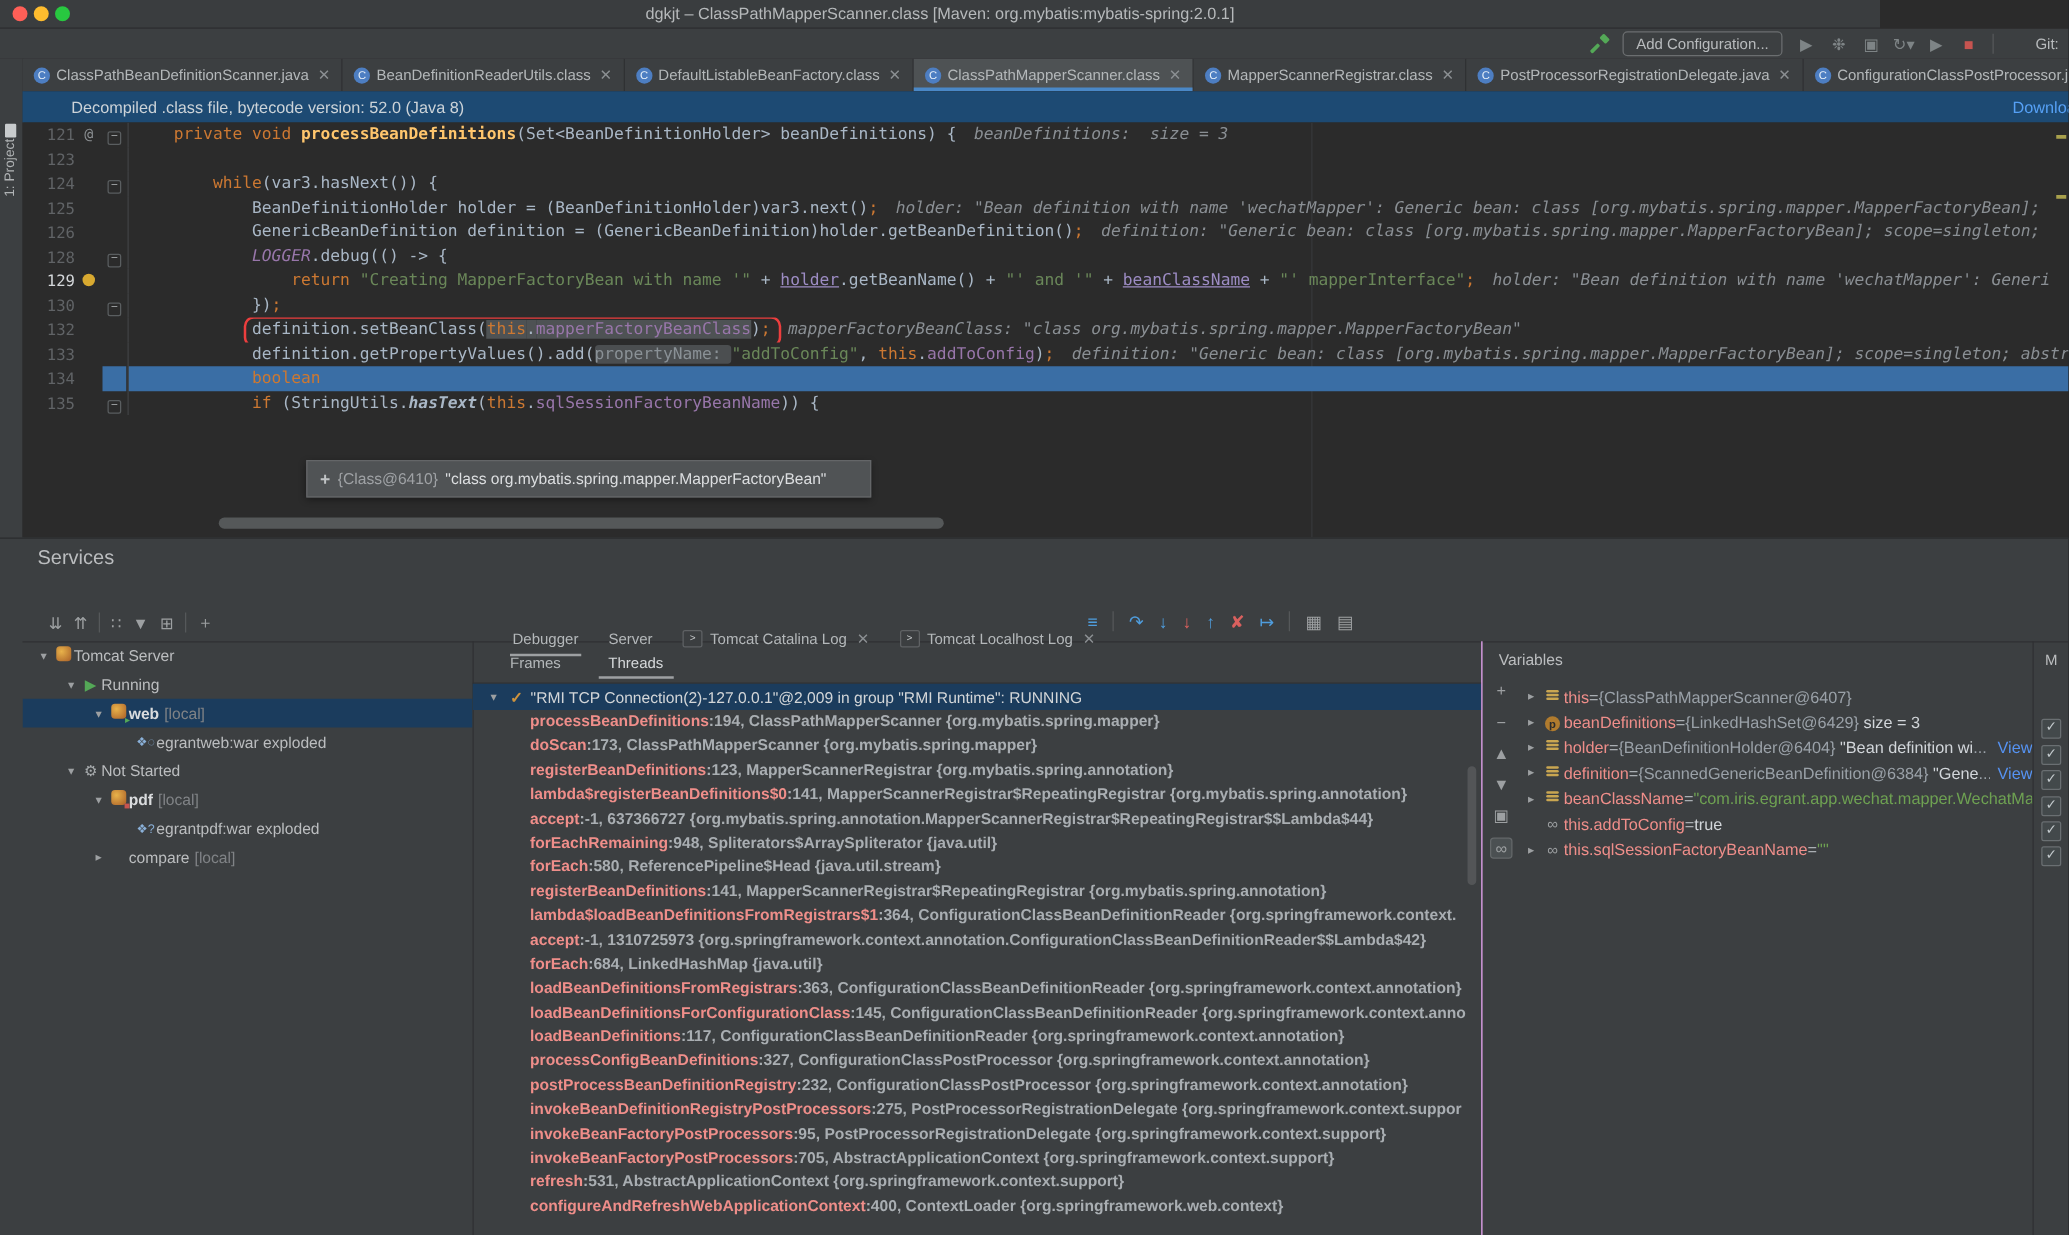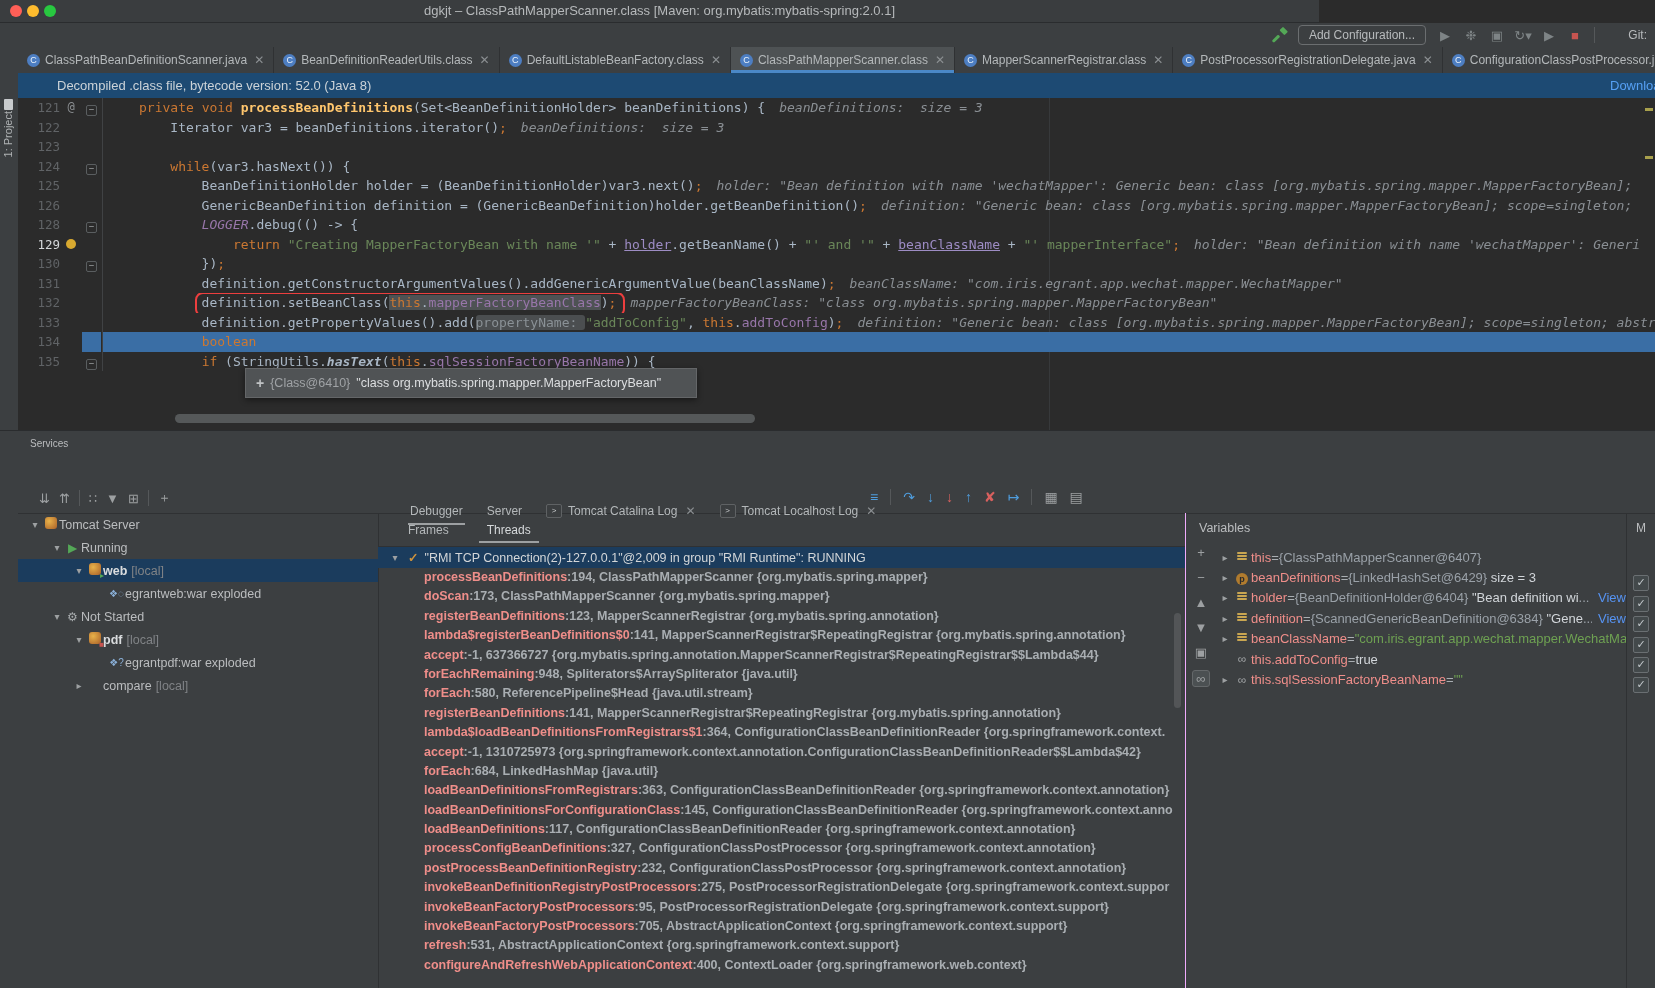--- a/index.html
+++ b/index.html
@@ -1,20 +1,20 @@
 <!DOCTYPE html>
 <html><head>
 <meta charset="utf-8">
 <style>
   html,body{margin:0;padding:0;background:#202224;}
   #win{position:relative;width:1655px;height:988px;background:#2b2b2b;overflow:hidden;
        font-family:"Liberation Sans",sans-serif;color:#bbbdbf;font-size:12px;}
   .abs{position:absolute;}
   
-  .titlebar{left:0;top:0;width:1319px;height:22px;background:#3a3d3f;border-bottom:1px solid #2a2c2e;}
+  .titlebar{left:0;top:0;width:1504px;height:22px;background:#3a3d3f;border-bottom:1px solid #2a2c2e;}
   .tl{position:absolute;top:5px;width:12px;height:12px;border-radius:50%;}
   .titletext{position:absolute;top:3px;width:100%;text-align:center;color:#b6b9bb;font-size:13px;}
   
   .toolbar{left:0;top:23px;width:1655px;height:24px;background:#3c3f41;}
   .tb-right{position:absolute;right:60px;top:0;height:24px;display:flex;align-items:center;gap:10px;}
   .addcfg{border:1px solid #6b6e70;border-radius:4px;color:#b8bbbd;padding:2px 10px;font-size:12px;background:transparent;}
   .tbicon{font-size:13px;width:18px;text-align:center;}
   .gitlabel{color:#b8bbbd;position:absolute;right:8px;top:5px;text-align:right;}
   .tbsep{width:1px;height:16px;background:#55585a;}
   
@@ -64,21 +64,21 @@
                border:1px solid #646668;box-shadow:0 2px 6px rgba(0,0,0,.45);z-index:5;
                display:flex;align-items:center;gap:6px;padding-left:10px;box-sizing:border-box;
                font-family:"Liberation Sans",sans-serif;font-size:12.5px;}
   .tt-plus{color:#c0c3c5;font-weight:bold;font-size:14px;}
   .tt-ref{color:#9fa2a5;} .tt-val{color:#dcdee0;}
   .hscroll{position:absolute;left:157px;top:316px;width:580px;height:9px;background:#5d6061;border-radius:5px;opacity:.85;}
   .marginguide{position:absolute;left:1031px;top:0;width:1px;height:332px;background:#37393b;}
   .estripe-mark{position:absolute;right:2px;width:8px;height:3px;background:#a8a04c;}
   
   .services{left:0;top:430px;width:1655px;height:558px;background:#3c3f41;border-top:1px solid #2a2c2e;}
-  .svc-title{position:absolute;left:30px;top:7px;color:#bbbdbf;font-size:10px;}
+  .svc-title{position:absolute;left:30px;top:7px;color:#bbbdbf;font-size:16px;}
   .svc-toolbar{position:absolute;left:18px;top:25px;right:0;height:57px;border-bottom:1px solid #2f3133;}
   .svc-lefticons{position:absolute;left:21px;top:33px;display:flex;align-items:center;gap:9px;color:#9da0a2;font-size:13px;}
   .vsep{width:1px;height:16px;background:#55585a;}
   .svc-tabs{position:absolute;left:382px;top:25px;display:flex;align-items:center;height:32px;gap:4px;}
   .svctab{padding:4px 10px;color:#b4b8ba;position:relative;white-space:nowrap;display:flex;align-items:center;gap:6px;margin-top:28px;}
   .svctab.sel::after{content:"";position:absolute;left:8px;right:8px;bottom:-3px;height:2px;background:#9da0a2;}
   .termicon{display:inline-block;width:14px;height:12px;background:#3b3e40;border:1px solid #5f6264;
             color:#c8cbcd;font-size:8px;line-height:11px;text-align:center;border-radius:2px;}
   .dbg-icons{position:absolute;left:852px;top:33px;display:flex;align-items:center;gap:12px;font-size:14px;}
   
@@ -209,29 +209,27 @@
 
   <div class="abs banner">
     <span>Decompiled .class file, bytecode version: 52.0 (Java 8)</span>
     <span class="bannerlink">Download</span>
   </div>
 
   <div class="abs editor" id="editor">
     <div class="marginguide"></div>
     <div id="lines">
         <div class="line"><div class="gutter"><span class="lnum">121</span><span class="gmark">@</span><span class="gfold"><span class="foldbox">−</span></span></div><div class="code"><span class="s-kw">private </span><span class="s-kw">void </span><span class="s-fn">processBeanDefinitions</span><span class="s-pl">(Set&lt;BeanDefinitionHolder&gt; beanDefinitions) {</span><span class="hint">beanDefinitions:  size = 3</span></div></div>
-        <div class="line"><div class="gutter"><span class="lnum">122</span><span class="gmark"></span><span class="gfold"></span></div><div class="code"><span class="s-pl">    Iterator var3 = beanDefinitions.iterator()</span><span class="s-kw">;</span><span class="hint">beanDefinitions:  size = 3</span></div></div>
         <div class="line"><div class="gutter"><span class="lnum">123</span><span class="gmark"></span><span class="gfold"></span></div><div class="code"></div></div>
         <div class="line"><div class="gutter"><span class="lnum">124</span><span class="gmark"></span><span class="gfold"><span class="foldbox">−</span></span></div><div class="code"><span class="s-pl">    </span><span class="s-kw">while</span><span class="s-pl">(var3.hasNext()) {</span></div></div>
         <div class="line"><div class="gutter"><span class="lnum">125</span><span class="gmark"></span><span class="gfold"></span></div><div class="code"><span class="s-pl">        BeanDefinitionHolder holder = (BeanDefinitionHolder)var3.next()</span><span class="s-kw">;</span><span class="hint">holder: "Bean definition with name 'wechatMapper': Generic bean: class [org.mybatis.spring.mapper.MapperFactoryBean];</span></div></div>
         <div class="line"><div class="gutter"><span class="lnum">126</span><span class="gmark"></span><span class="gfold"></span></div><div class="code"><span class="s-pl">        GenericBeanDefinition definition = (GenericBeanDefinition)holder.getBeanDefinition()</span><span class="s-kw">;</span><span class="hint">definition: "Generic bean: class [org.mybatis.spring.mapper.MapperFactoryBean]; scope=singleton;</span></div></div>
         <div class="line"><div class="gutter"><span class="lnum">128</span><span class="gmark"></span><span class="gfold"><span class="foldbox">−</span></span></div><div class="code"><span class="s-pl">        </span><span class="s-sf">LOGGER</span><span class="s-pl">.debug(() -&gt; {</span></div></div>
         <div class="line"><div class="gutter"><span class="lnum bright">129</span><span class="gmark"><span class="bulb"></span></span><span class="gfold"></span></div><div class="code"><span class="s-pl">            </span><span class="s-kw">return </span><span class="s-str">"Creating MapperFactoryBean with name '"</span><span class="s-pl"> + </span><span class="s-und">holder</span><span class="s-pl">.getBeanName() + </span><span class="s-str">"' and '"</span><span class="s-pl"> + </span><span class="s-und">beanClassName</span><span class="s-pl"> + </span><span class="s-str">"' mapperInterface"</span><span class="s-kw">;</span><span class="hint">holder: "Bean definition with name 'wechatMapper': Generi</span></div></div>
         <div class="line"><div class="gutter"><span class="lnum">130</span><span class="gmark"></span><span class="gfold"><span class="foldbox">−</span></span></div><div class="code"><span class="s-pl">        })</span><span class="s-kw">;</span></div></div>
-        <div class="line"><div class="gutter"><span class="lnum">131</span><span class="gmark"></span><span class="gfold"></span></div><div class="code"><span class="s-pl">        definition.getConstructorArgumentValues().addGenericArgumentValue(beanClassName)</span><span class="s-kw">;</span><span class="hint">beanClassName: "com.iris.egrant.app.wechat.mapper.WechatMapper"</span></div></div>
         <div class="line"><div class="gutter"><span class="lnum">132</span><span class="gmark"></span><span class="gfold"></span></div><div class="code"><span class="s-pl">        definition.setBeanClass(</span><span class="s-kw s-sel">this</span><span class="s-pl s-sel">.</span><span class="s-fld s-sel">mapperFactoryBeanClass</span><span class="s-pl">)</span><span class="s-kw">;</span><span class="hint">mapperFactoryBeanClass: "class org.mybatis.spring.mapper.MapperFactoryBean"</span><span class="redbox"></span></div></div>
         <div class="line"><div class="gutter"><span class="lnum">133</span><span class="gmark"></span><span class="gfold"></span></div><div class="code"><span class="s-pl">        definition.getPropertyValues().add(</span><span class="s-chip">propertyName: </span><span class="s-str">"addToConfig"</span><span class="s-pl">, </span><span class="s-kw">this</span><span class="s-pl">.</span><span class="s-fld">addToConfig</span><span class="s-pl">)</span><span class="s-kw">;</span><span class="hint">definition: "Generic bean: class [org.mybatis.spring.mapper.MapperFactoryBean]; scope=singleton; abstr</span></div></div>
         <div class="line exec"><div class="gutter"><span class="lnum">134</span><span class="gmark"></span><span class="gfold"></span></div><div class="code"><span class="s-pl">        </span><span class="s-kw">boolean</span></div></div>
         <div class="line"><div class="gutter"><span class="lnum">135</span><span class="gmark"></span><span class="gfold"><span class="foldbox">−</span></span></div><div class="code"><span class="s-pl">        </span><span class="s-kw">if </span><span class="s-pl">(StringUtils.</span><span class="s-it">hasText</span><span class="s-pl">(</span><span class="s-kw">this</span><span class="s-pl">.</span><span class="s-fld">sqlSessionFactoryBeanName</span><span class="s-pl">)) {</span></div></div>
       </div>
     <div class="dbg-tooltip">
       <span class="tt-plus">+</span>
       <span class="tt-ref">{Class@6410}</span>
       <span class="tt-val">"class org.mybatis.spring.mapper.MapperFactoryBean"</span>
     </div>

